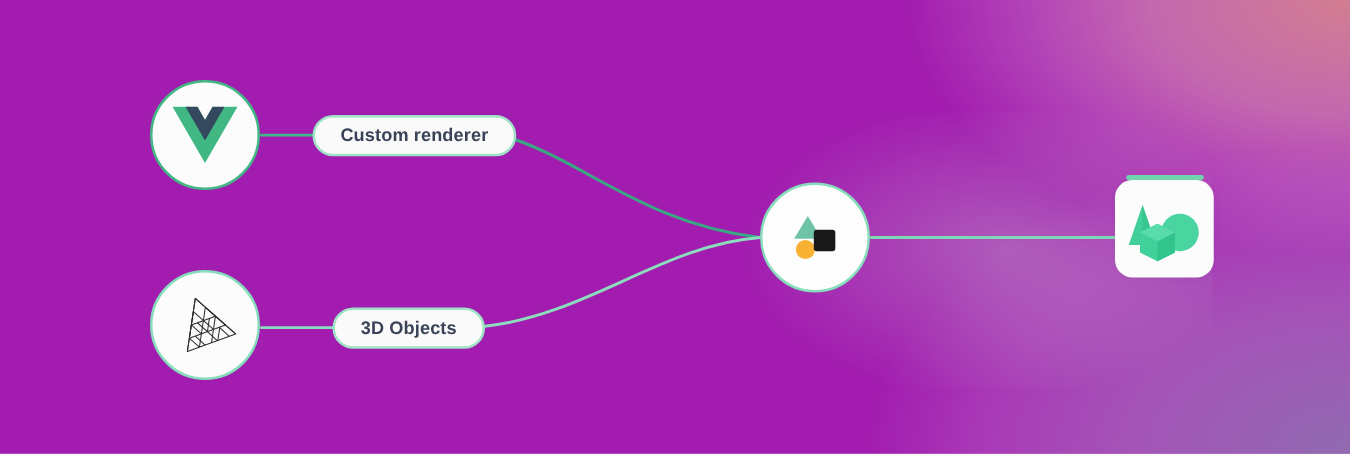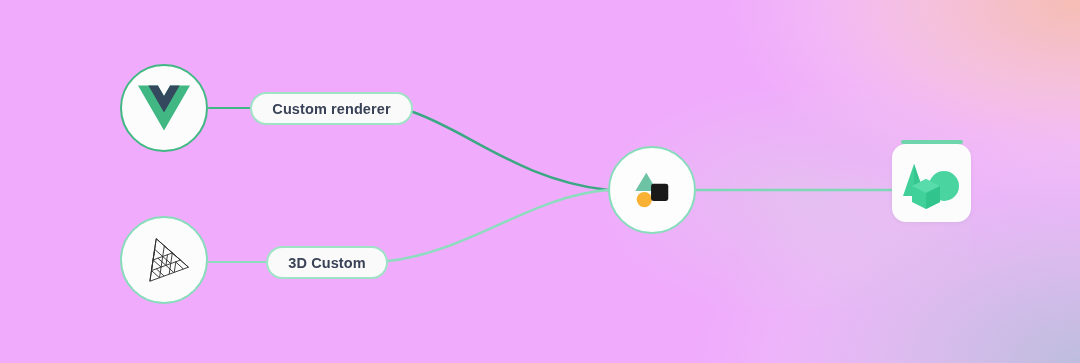--- a/index.html
+++ b/index.html
@@ -4,21 +4,21 @@
 <style>
   html,body{margin:0;padding:0;}
   body{
     width:1080px;height:363px;overflow:hidden;
     font-family:"Liberation Sans", sans-serif;
     background:#ffffff;
     position:relative;
   }
   #stage{
     position:absolute;inset:0;width:1080px;height:363px;
-    background:#f0abfc;
+    background:#a21caf;
     text-decoration:underline;
   }
   
   .bg-warm{
     position:absolute;right:0;top:0;width:560px;height:260px;
     background:radial-gradient(ellipse 420px 240px at 100% 0%,
         rgba(250,205,120,.55) 0%,
         rgba(252,228,175,.38) 38%,
         rgba(253,242,222,.18) 62%,
         rgba(255,255,255,0) 85%);
@@ -148,21 +148,21 @@
       <circle cx="34" cy="66" r="16" fill="#f8b133"></circle>
       <rect x="48" y="33" width="36" height="36" rx="5" fill="#191919"></rect>
     </svg>
   </div>
 
   <div class="pill" id="pill-custom-renderer">
     <span>Custom renderer</span>
   </div>
 
   <div class="pill" id="pill-3d-objects">
-    <span>3D Custom</span>
+    <span>3D Objects</span>
   </div>
 
   <div id="card-result">
     <div class="topbar"></div>
     <svg class="shapes" viewBox="0 0 79 78">
 
       <circle cx="52" cy="42" r="15" fill="#49d4a0"></circle>
 
       <path d="M22 20 L33 52 L11 52 Z" fill="#41cf99"></path>
       <path d="M22 20 L33 52 L22 52 Z" fill="#36c690"></path>

